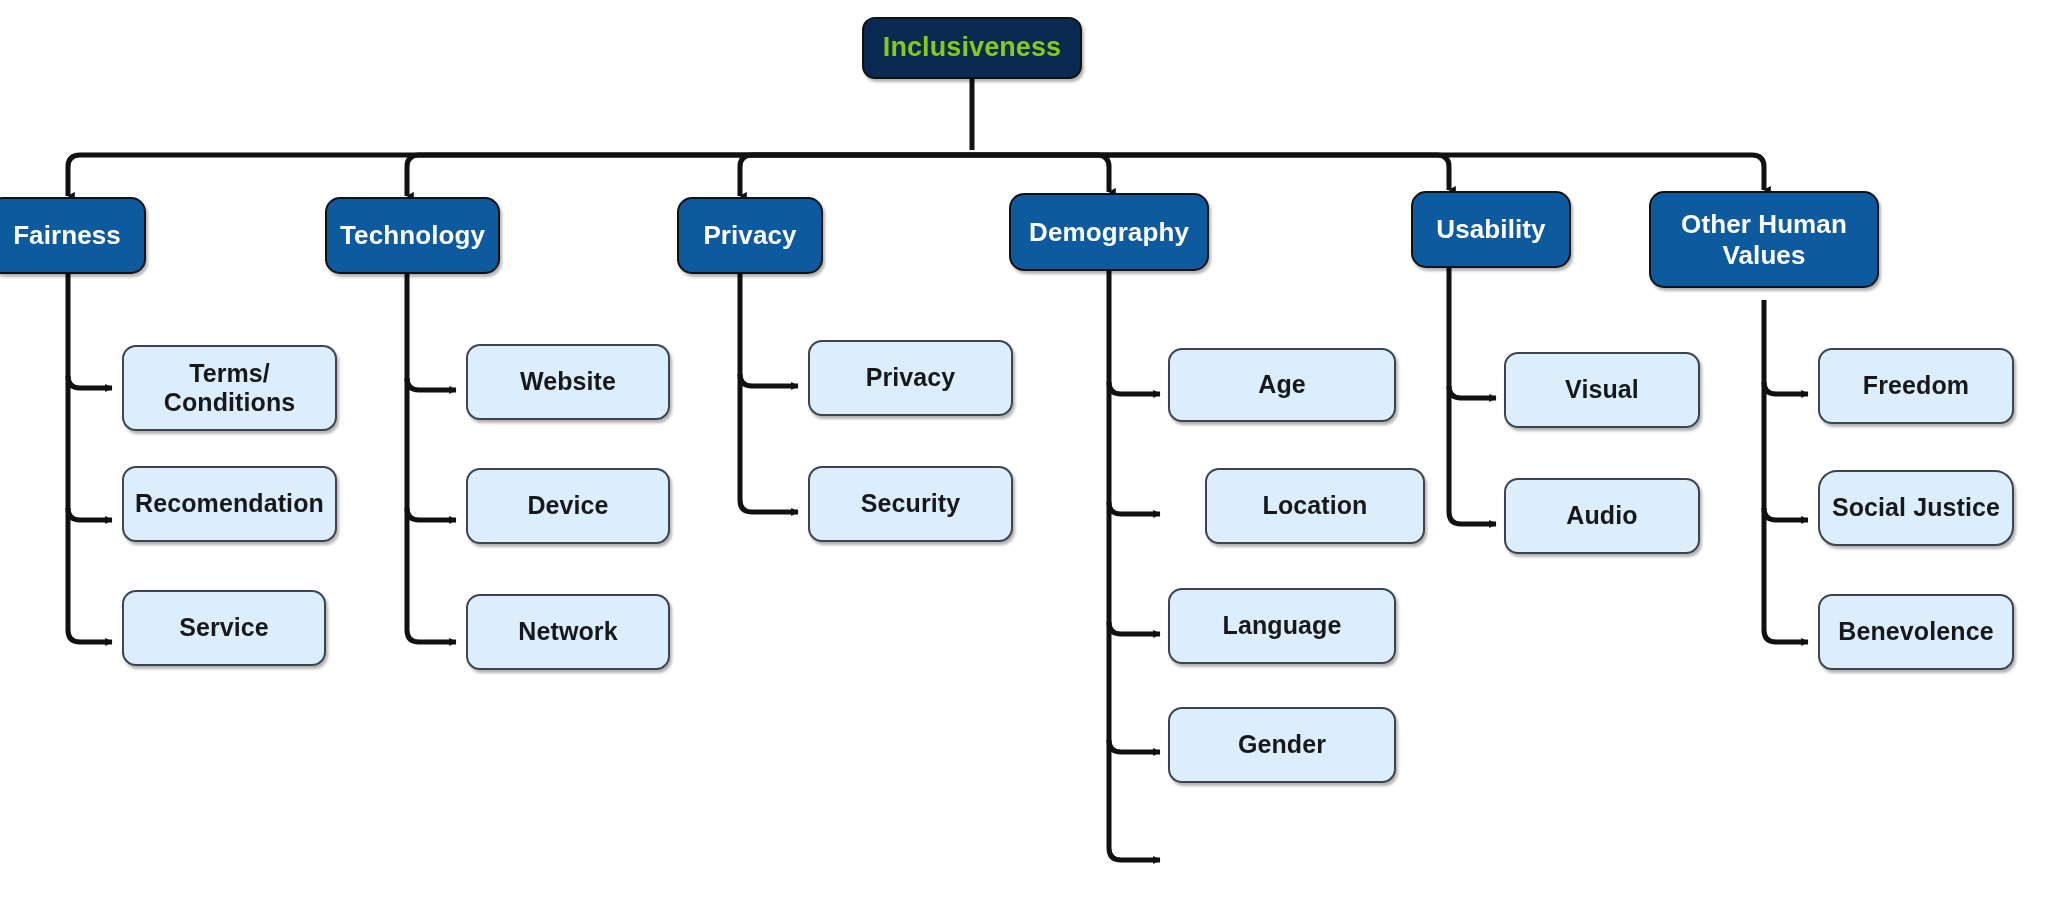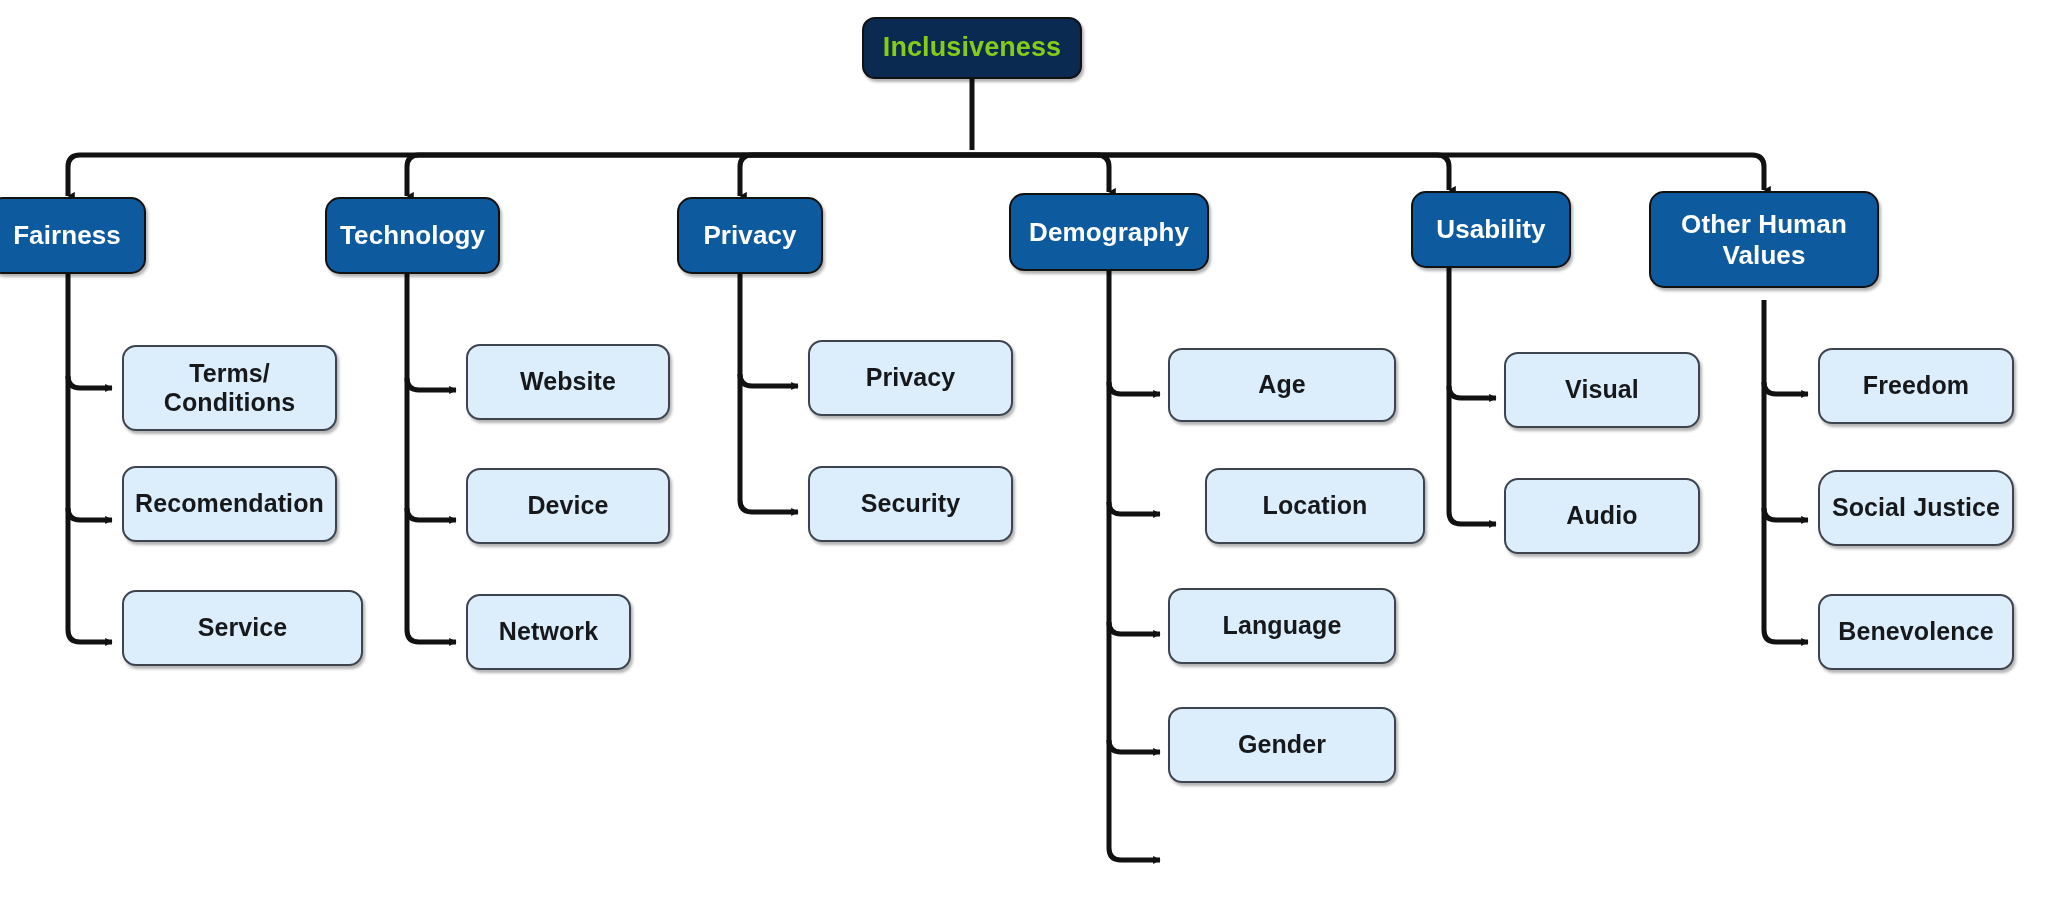--- a/index.html
+++ b/index.html
@@ -142,31 +142,31 @@
 Values</span>
   </div>
 
   <div class="node leaf" style="left:122px; top:345px; width:215px; height:86px;">
     <span>Terms/
 Conditions</span>
   </div>
   <div class="node leaf" style="left:122px; top:466px; width:215px; height:76px;">
     <span>Recomendation</span>
   </div>
-  <div class="node leaf" style="left:122px; top:590px; width:241px; height:76px;">
+  <div class="node leaf" style="left:122px; top:590px; width:204px; height:76px;">
     <span>Service</span>
   </div>
 
   <div class="node leaf" style="left:466px; top:344px; width:204px; height:76px;">
     <span>Website</span>
   </div>
   <div class="node leaf" style="left:466px; top:468px; width:204px; height:76px;">
     <span>Device</span>
   </div>
-  <div class="node leaf" style="left:466px; top:594px; width:165px; height:76px;">
+  <div class="node leaf" style="left:466px; top:594px; width:204px; height:76px;">
     <span>Network</span>
   </div>
 
   <div class="node leaf" style="left:808px; top:340px; width:205px; height:76px;">
     <span>Privacy</span>
   </div>
   <div class="node leaf" style="left:808px; top:466px; width:205px; height:76px;">
     <span>Security</span>
   </div>
 

